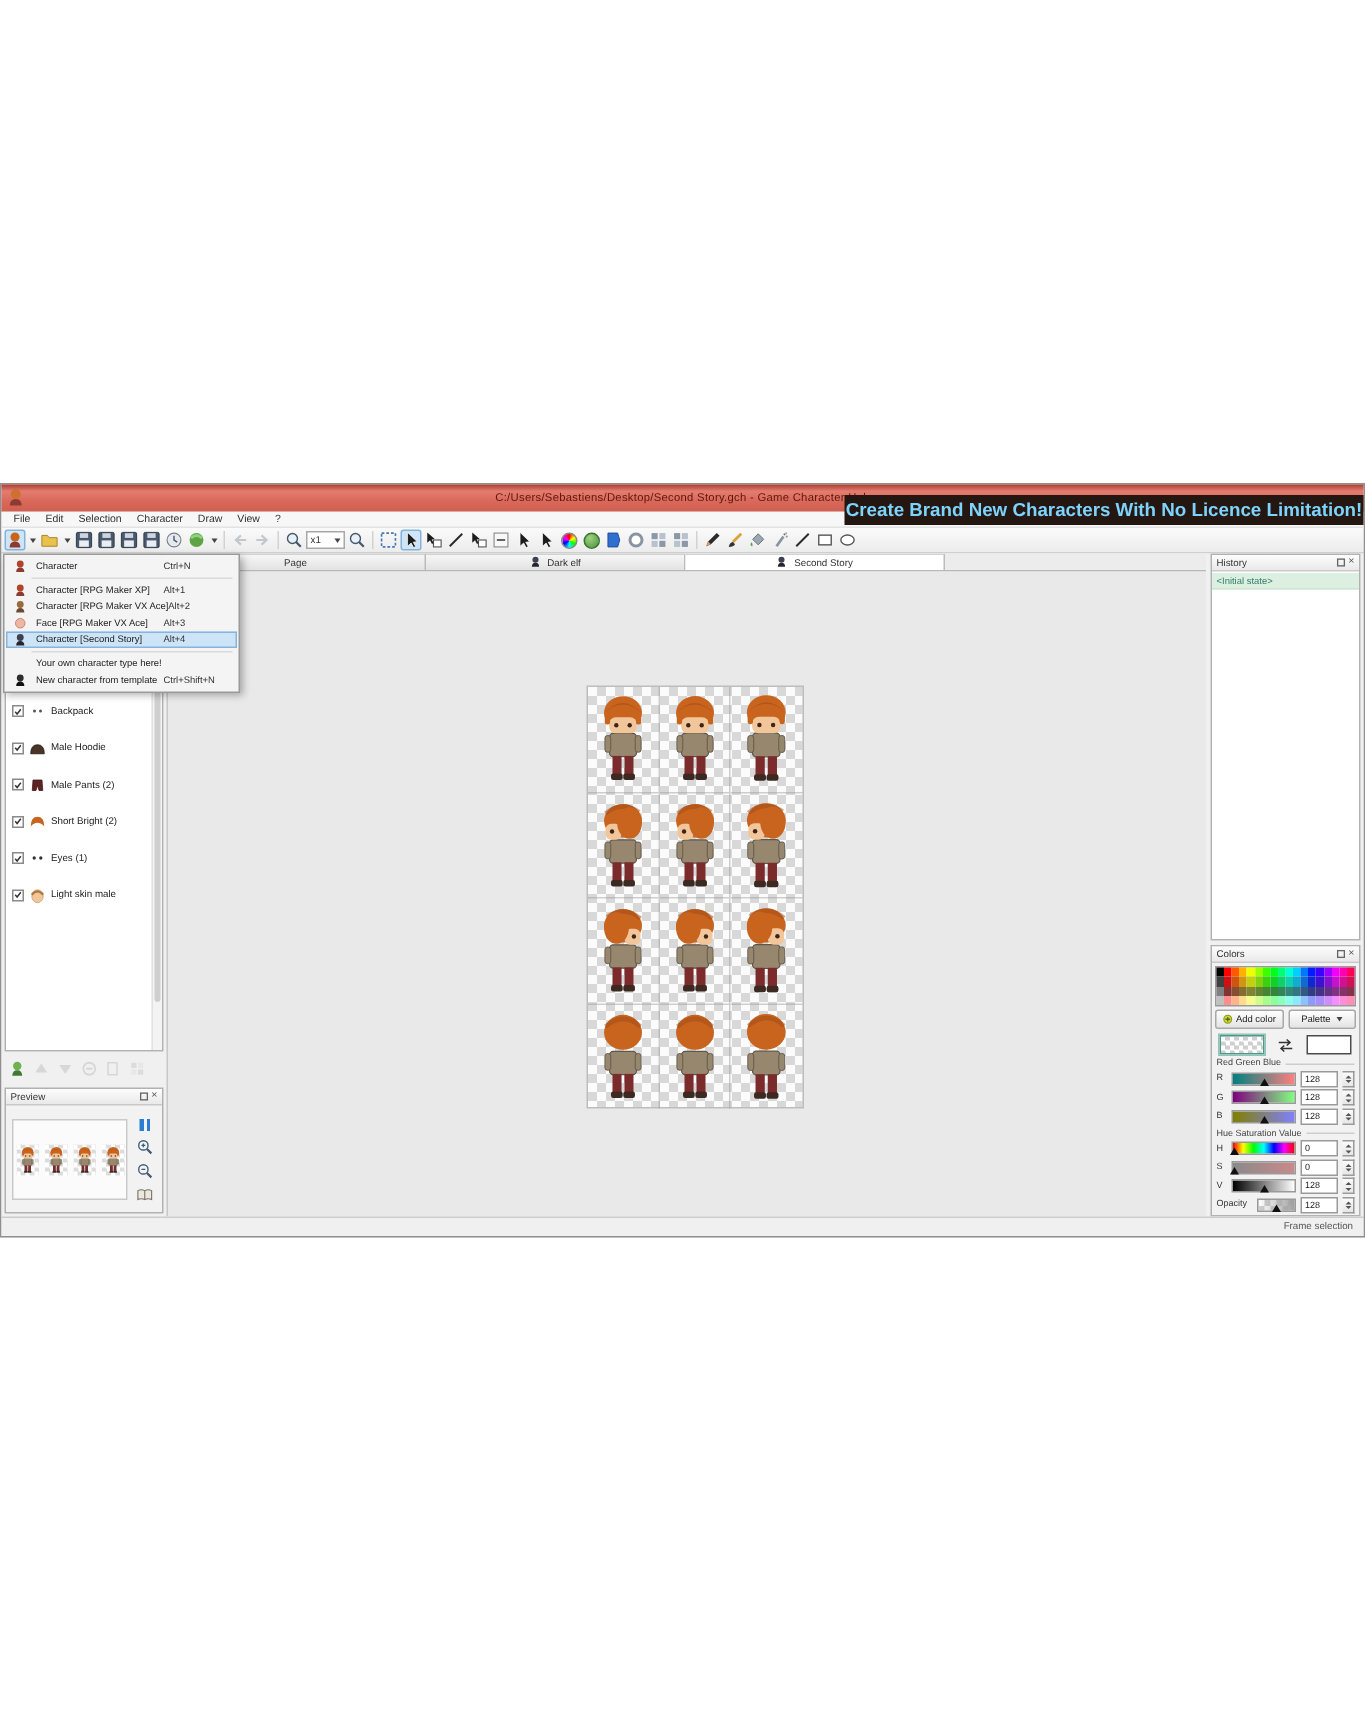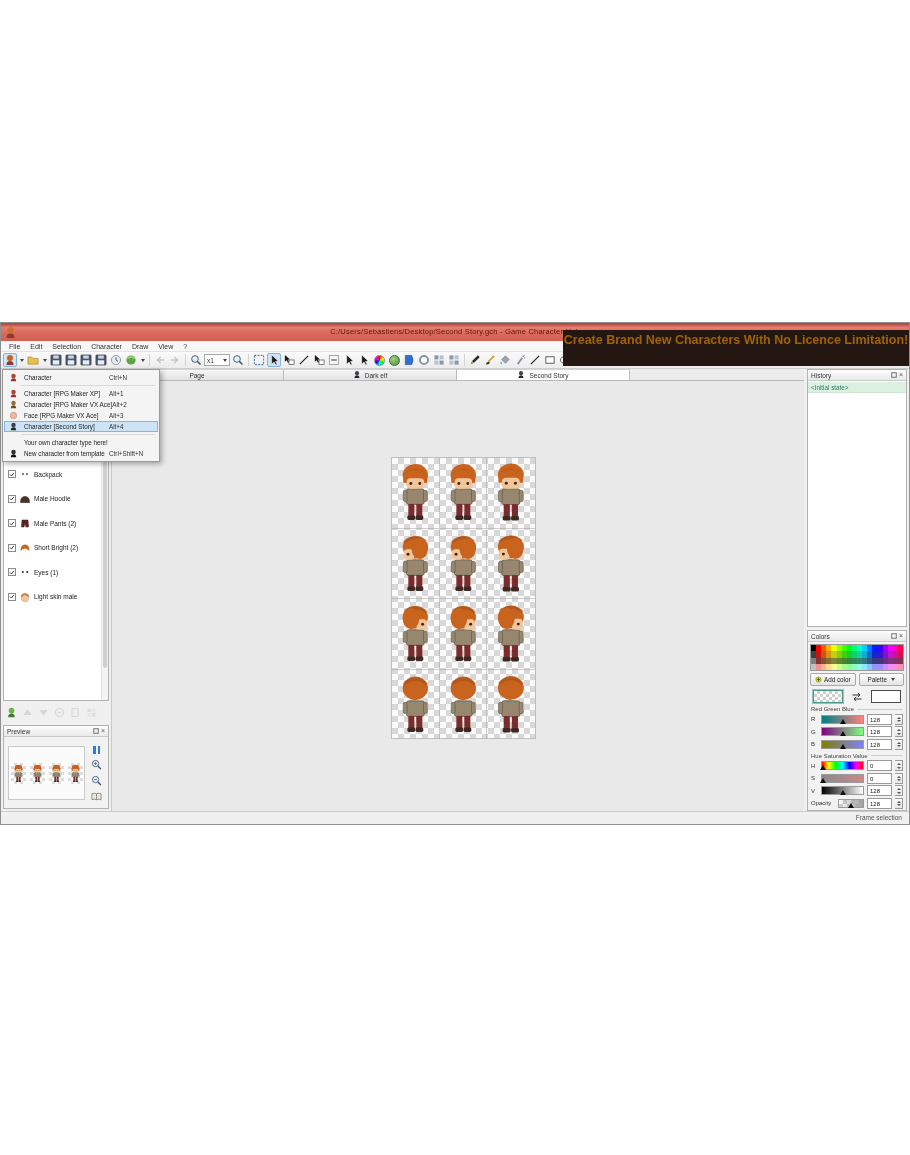--- a/index.html
+++ b/index.html
@@ -8,22 +8,22 @@
            font-family:"Liberation Sans", sans-serif; overflow:hidden; }
   .window { position:absolute; left:0; top:322px; width:910px; height:503px;
             border:1px solid #8f8f8f; background:#f0f0f0; }
 
   
   .titlebar { position:relative; height:18px;
               background:linear-gradient(#a93f33,#e47d6f 25%,#d9695b 60%,#d05f51); }
   .app-icon { position:absolute; left:3px; top:2px; width:13px; height:13px; }
   .title-text { text-align:center; font-size:7.5px; color:#5e150c; line-height:18px;
                 letter-spacing:.2px; white-space:nowrap; overflow:hidden; }
-  .banner { position:absolute; top:7px; right:0; height:36px; width:346px;
-            background:#241712; color:#a16207; font-size:12.5px; font-weight:600;
+  .banner { position:absolute; top:7px; right:0; height:20px; width:346px;
+            background:#241712; color:#7dd3fc; font-size:12.5px; font-weight:600;
             line-height:20px; text-align:center; z-index:80; white-space:nowrap; }
 
   
   .menubar { height:11px; background:#f7f7f7; border-bottom:1px solid #e3e3e3;
              display:flex; align-items:center; padding-left:3px; }
   .menu-item { font-size:7px; color:#333; padding:0 5px; line-height:11px; }
 
   
   .toolbar { height:17px; background:linear-gradient(#fafafa,#ececec);
              border-bottom:1px solid #cfcfcf; display:flex; align-items:center;

